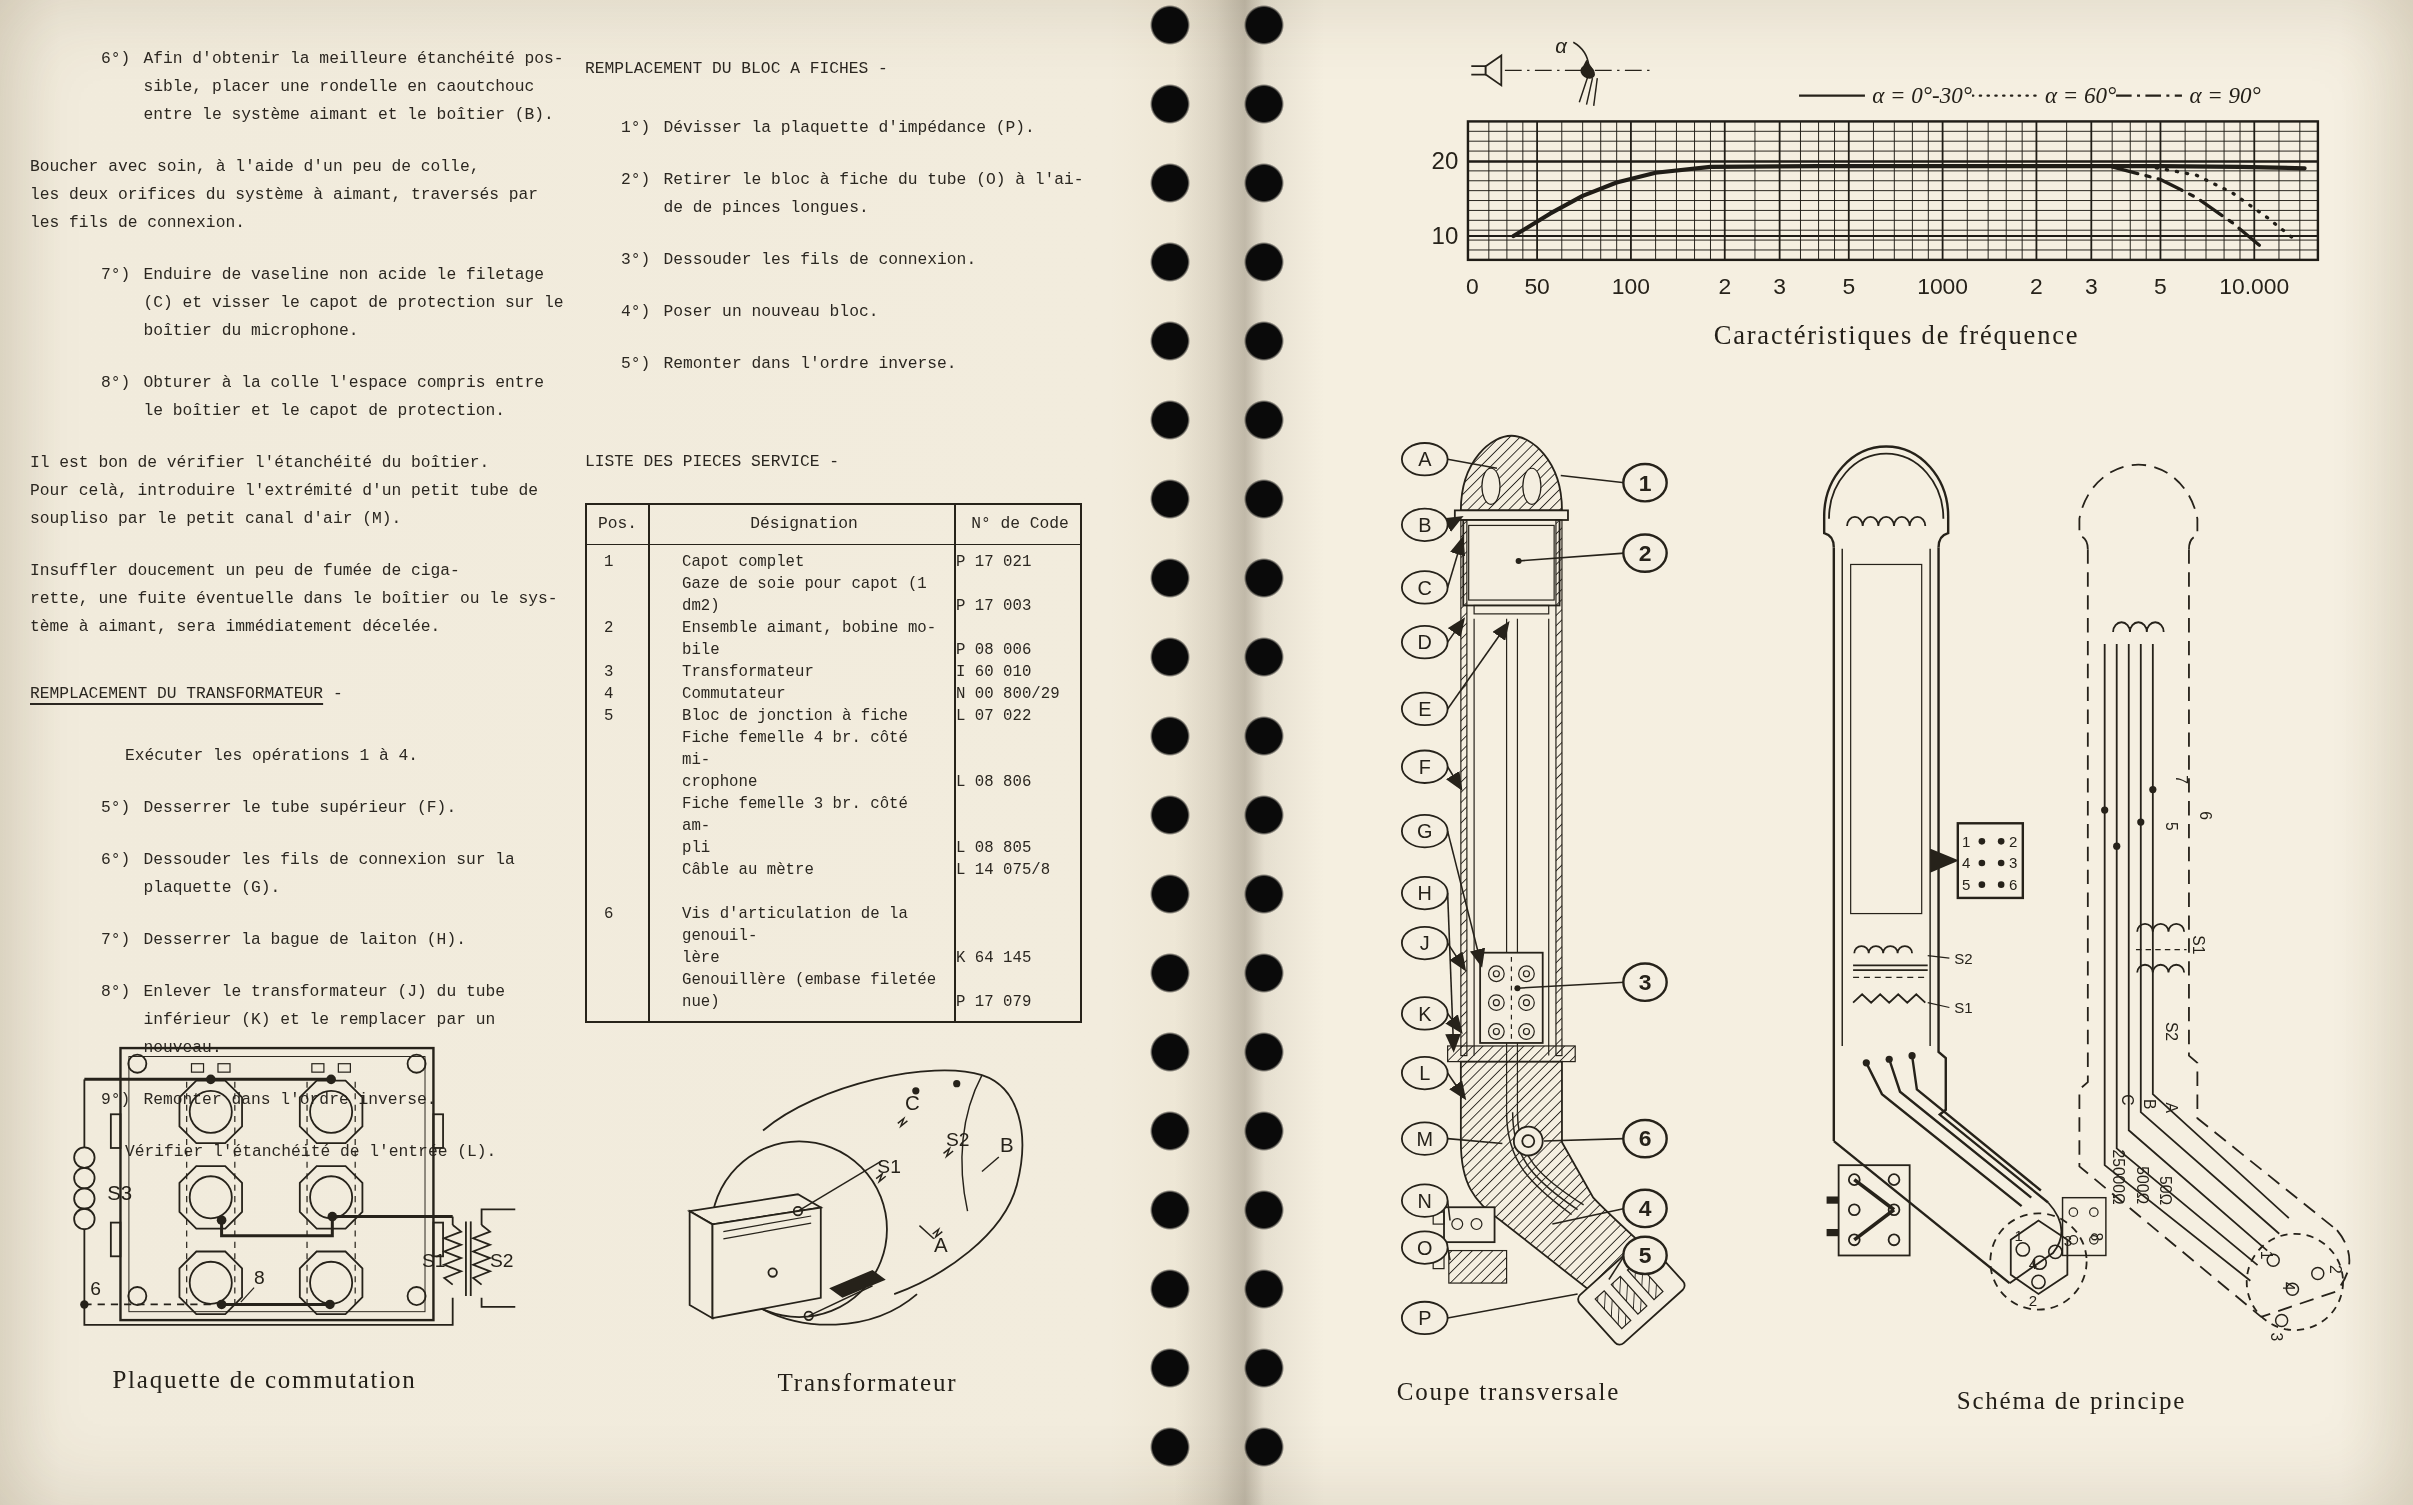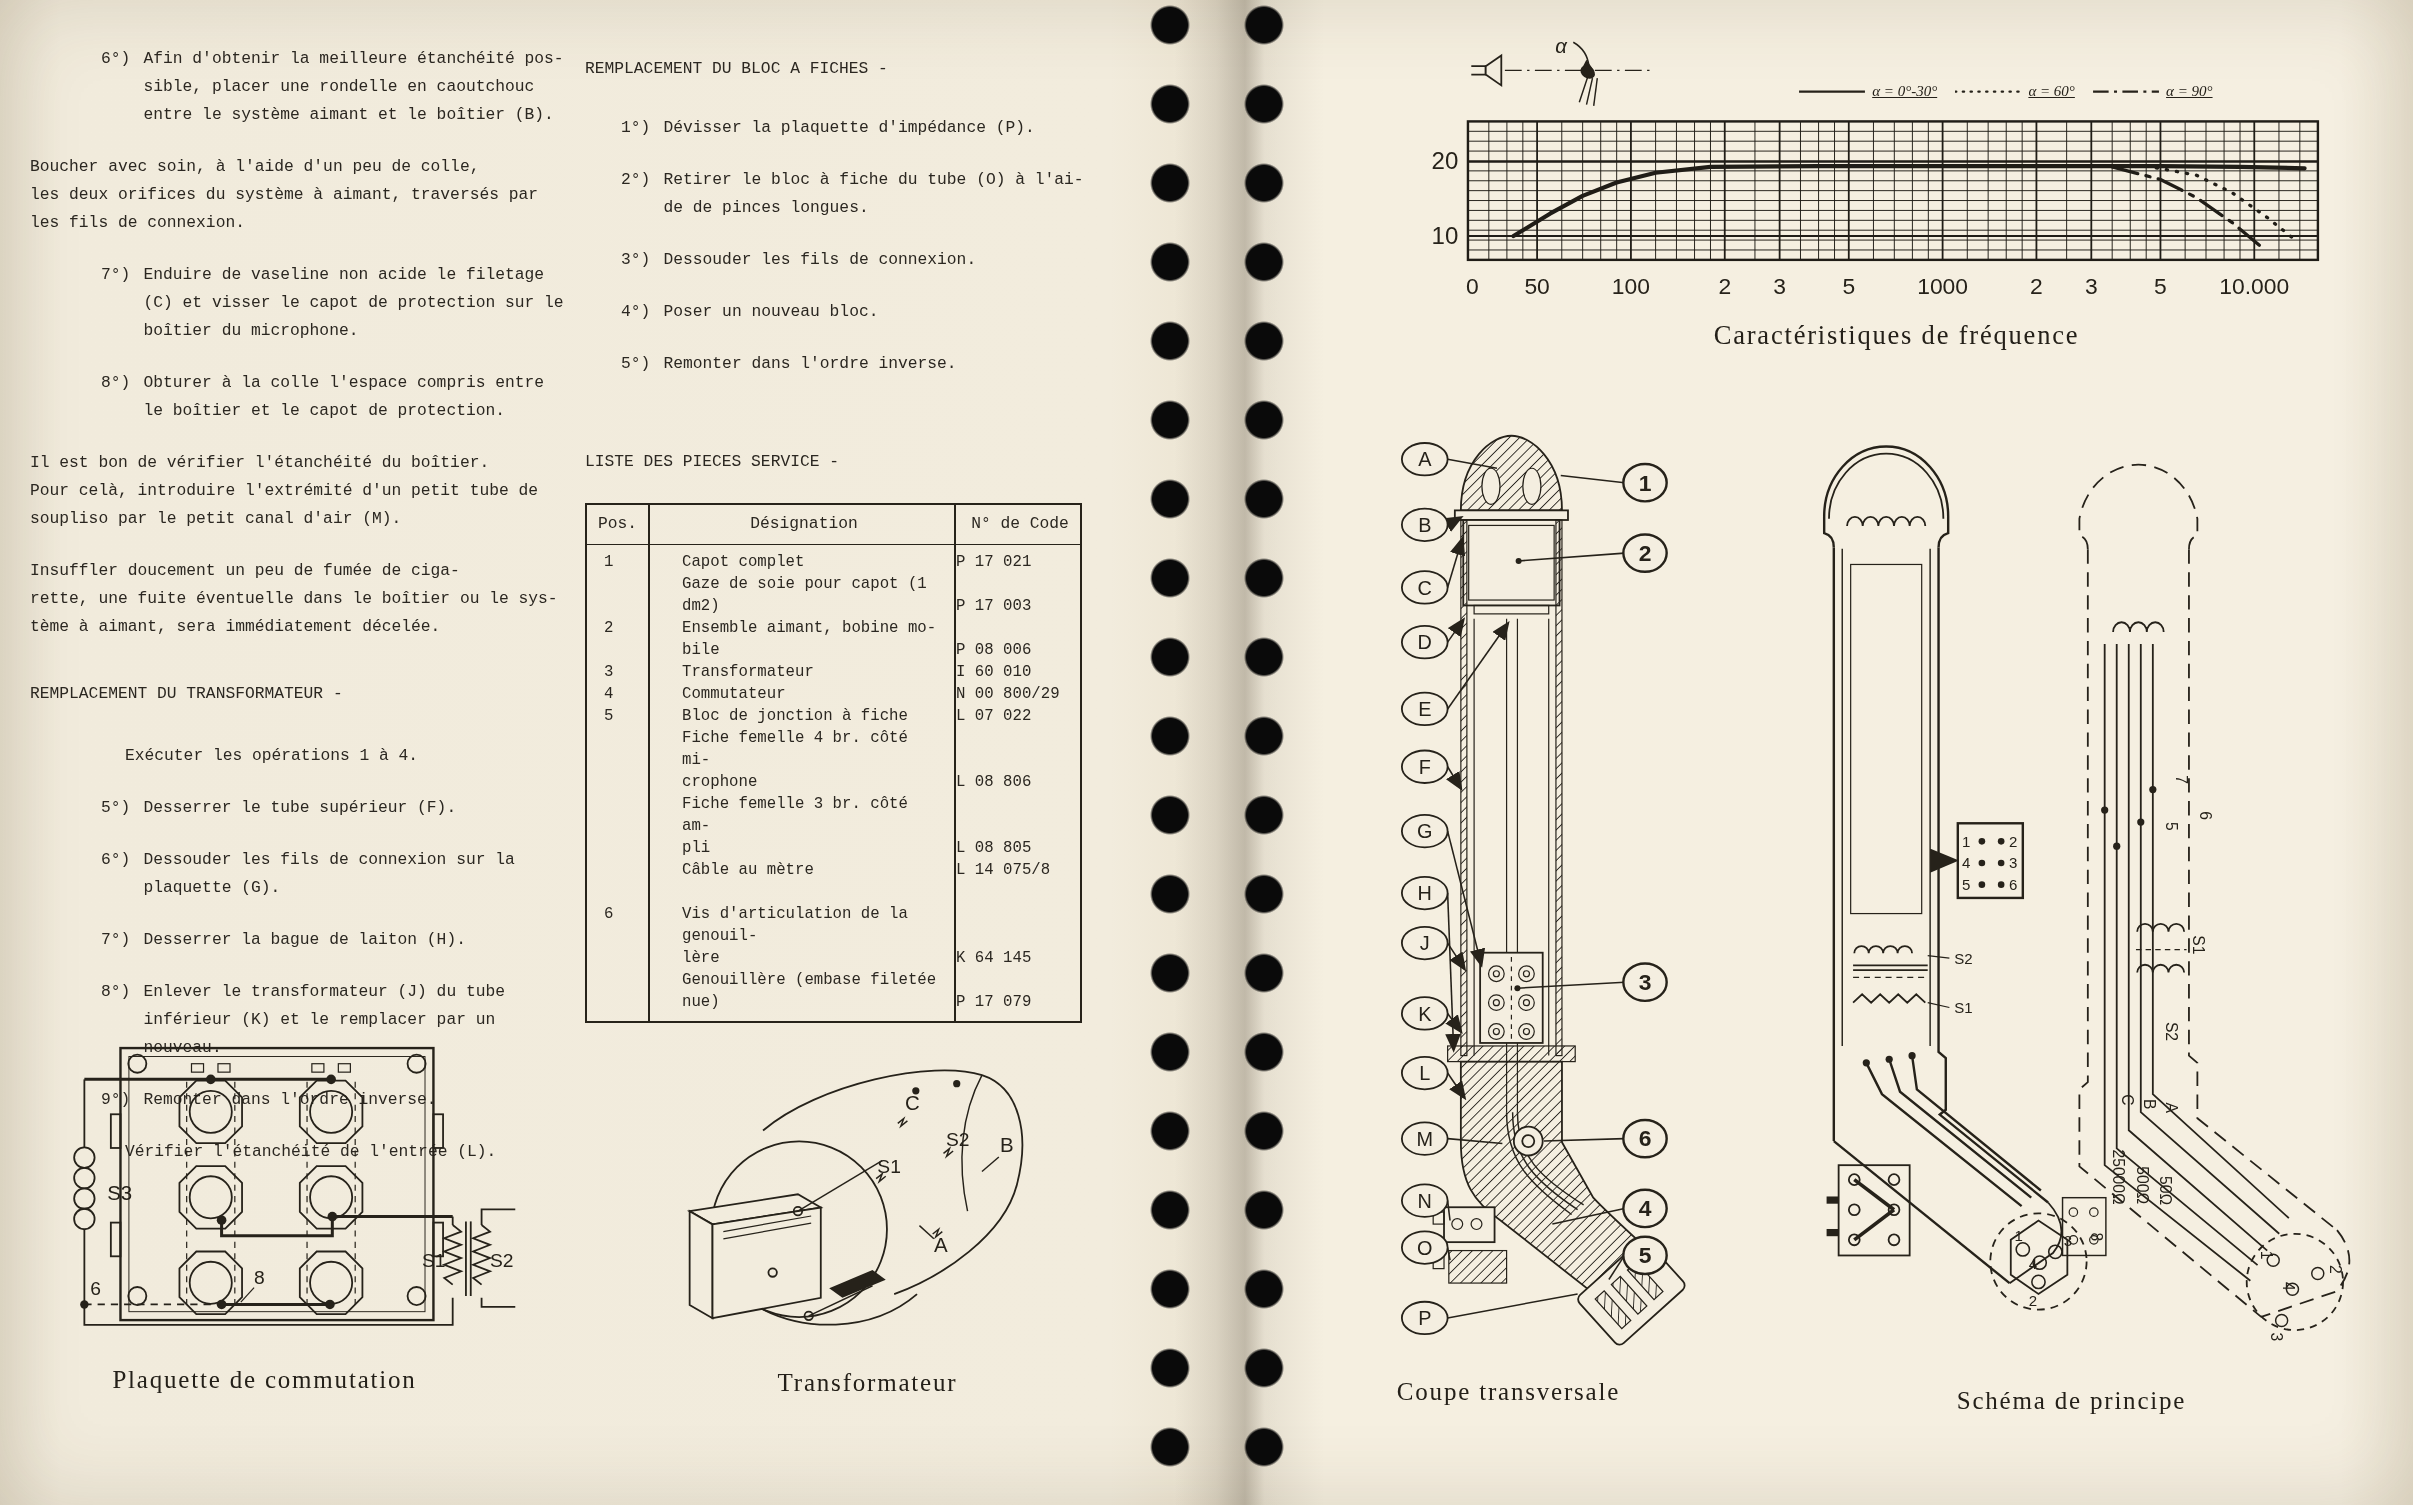--- a/index.html
+++ b/index.html
@@ -17,21 +17,21 @@
   .col{position:absolute;font-size:16.3px;line-height:28px;}
   .col1{left:30px;top:45px;width:547px;}
   .col2{left:585px;top:55px;width:519px;}
   .blk{margin-bottom:24px;}
   .item{display:flex;gap:13.2px;padding-left:71px;}
   .col2 .item{padding-left:36px;}
   .item .mk{flex:none;}
   .ml,.para{white-space:pre-line;}
   .para.ind{text-indent:95px;}
   .head{margin:39px 0 34px;}
-  .head .u{text-underline-offset:5.4px;text-decoration-thickness:1.8px;margin-top:30px;}
+  .head .u{text-decoration:underline;text-underline-offset:5.4px;text-decoration-thickness:1.8px;margin-top:30px;}
   .head2{margin:0 0 31px;}
   .head3{margin:70px 0 0;}
 
   .ptable{position:relative;margin-top:26.5px;width:493px;border:2.4px solid #27231a;font-size:15.7px;line-height:22px;}
   .thead{display:flex;align-items:center;height:39px;border-bottom:1.8px solid #27231a;font-size:16.3px;font-family:Liberation Mono, monospace;}
   .th-pos{width:61px;text-align:center;}
   .th-des{flex:1;text-align:center;}
   .th-code{width:120px;text-align:center;}
   .tbody{padding:6px 0 8.4px;}
   .trow{display:flex;}
@@ -39,22 +39,22 @@
   .tc-pos{width:61px;padding-left:17px;flex:none;}
   .tc-des{flex:1;padding:0 6px 0 17px;white-space:pre-line;}
   .tc-code{width:124px;padding-left:7.2px;flex:none;display:flex;align-items:flex-end;}
   .vline{position:absolute;top:0;bottom:0;width:1.8px;background:#27231a;}
   .vl-1{left:61px;} .vl-2{right:124px;}
 
   .caption{position:absolute;font-family:"Liberation Serif",serif;font-size:25px;line-height:1;
     letter-spacing:1.8px;color:#242019;text-align:center;margin-top:16px;}
   .chart-caption{font-size:26.5px;}
 
-  .legend{position:absolute;left:1799px;top:83px;display:flex;align-items:center;gap:18px;
-    font-family:"Liberation Serif",serif;font-style:italic;font-size:15px;color:#242019;text-decoration:underline;}
+  .legend{position:absolute;left:1799px;top:83px;display:flex;align-items:center;
+    font-family:"Liberation Serif",serif;font-style:italic;font-size:23px;color:#242019;}
   .lg{display:flex;align-items:center;gap:7.2px;}
 
   .abs{position:absolute;}
   svg text{font-family:"Liberation Sans",sans-serif;fill:#26221a;}
 </style>
 </head>
 <body>
 
 <div class="sheet">
 

